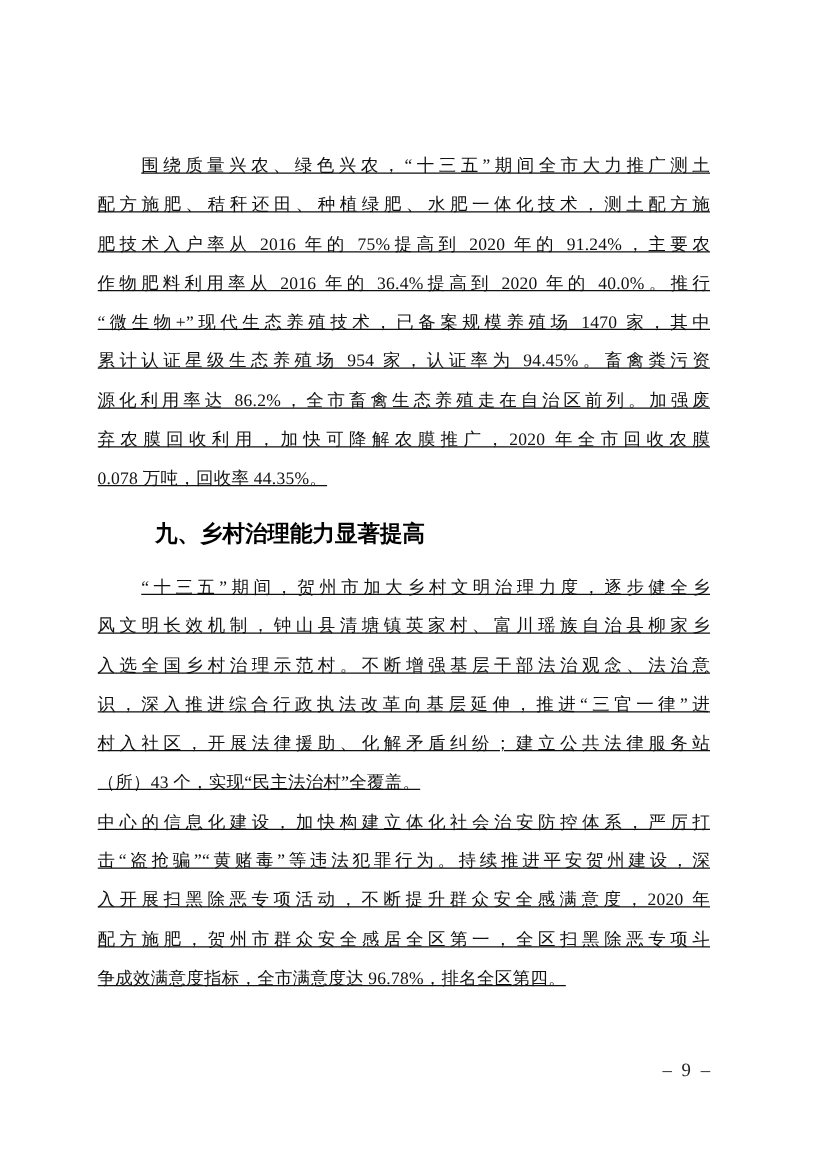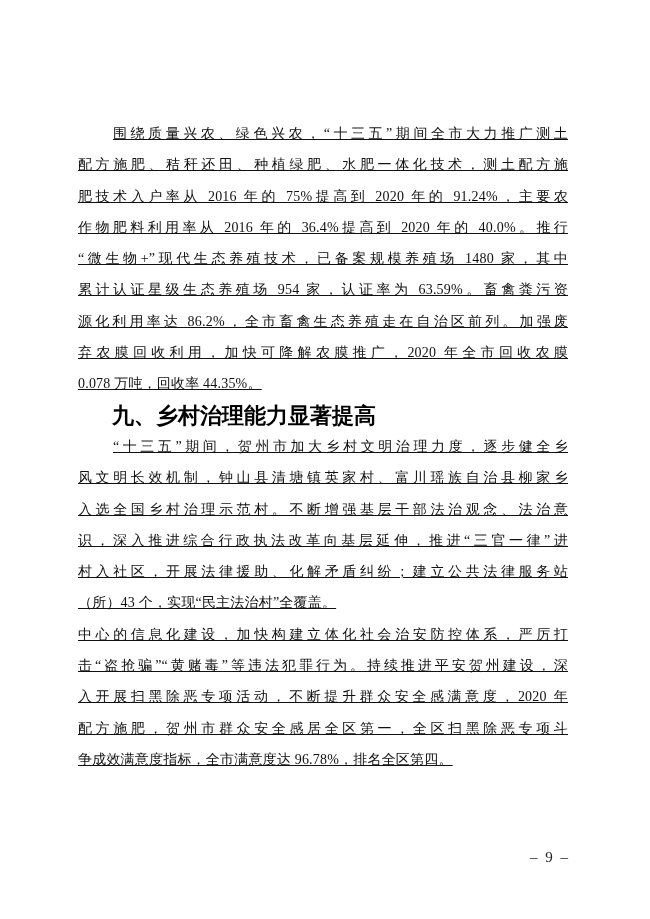--- a/index.html
+++ b/index.html
@@ -29,24 +29,24 @@
     height: 31.3px;
     overflow: hidden;
     text-align: justify;
     text-align-last: justify;
     letter-spacing: 0.2px;
     text-decoration: underline;
   }
   .line.indent { text-indent: 35px; }
   .line.lastline { text-align-last: left; }
   .heading {
-    margin: 0;
+    margin: 12px;
     font-family: "Liberation Sans", "DejaVu Sans", sans-serif;
     font-weight: 700;
-    font-size: 22px;
+    font-size: 18px;
     line-height: 31.3px;
     height: 31.3px;
     text-indent: 34px;
     color: #000000;
     text-align: left;
   }
   .footer {
     position: absolute;
     top: 847px;
     right: 80px;
@@ -60,22 +60,22 @@
 <body>
 
 <div class="page">
   <div class="content">
 
     <div class="para">
       <div class="line indent">围绕质量兴农、绿色兴农，“十三五”期间全市大力推广测土</div>
       <div class="line">配方施肥、秸秆还田、种植绿肥、水肥一体化技术，测土配方施</div>
       <div class="line">肥技术入户率从 2016 年的 75%提高到 2020 年的 91.24%，主要农</div>
       <div class="line">作物肥料利用率从 2016 年的 36.4%提高到 2020 年的 40.0%。推行</div>
-      <div class="line">“微生物+”现代生态养殖技术，已备案规模养殖场 1480 家，其中</div>
-      <div class="line">累计认证星级生态养殖场 954 家，认证率为 63.59%。畜禽粪污资</div>
+      <div class="line">“微生物+”现代生态养殖技术，已备案规模养殖场 1470 家，其中</div>
+      <div class="line">累计认证星级生态养殖场 954 家，认证率为 94.45%。畜禽粪污资</div>
       <div class="line">源化利用率达 86.2%，全市畜禽生态养殖走在自治区前列。加强废</div>
       <div class="line">弃农膜回收利用，加快可降解农膜推广，2020 年全市回收农膜</div>
       <div class="line lastline">0.078 万吨，回收率 44.35%。</div>
     </div>
 
     <h2 class="heading">九、乡村治理能力显著提高</h2>
 
     <div class="para">
       <div class="line indent">“十三五”期间，贺州市加大乡村文明治理力度，逐步健全乡</div>
       <div class="line">风文明长效机制，钟山县清塘镇英家村、富川瑶族自治县柳家乡</div>

